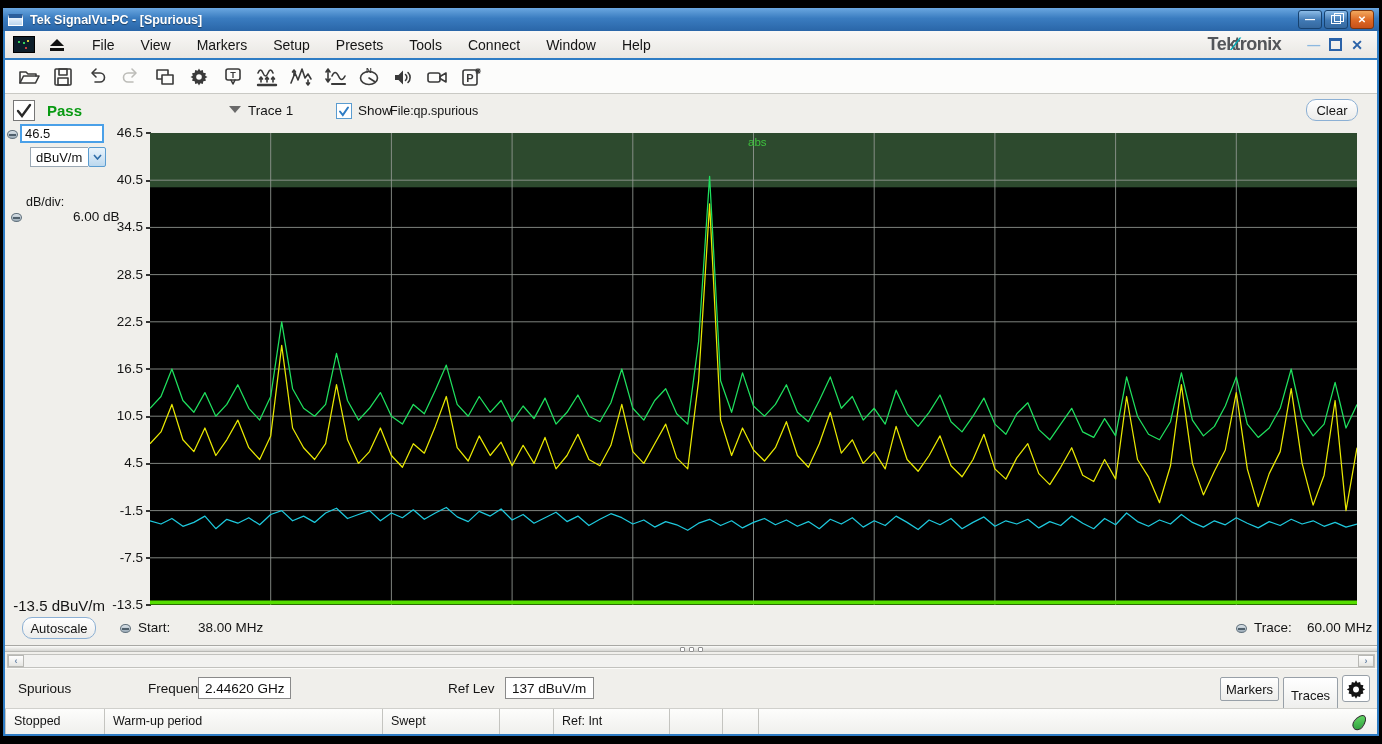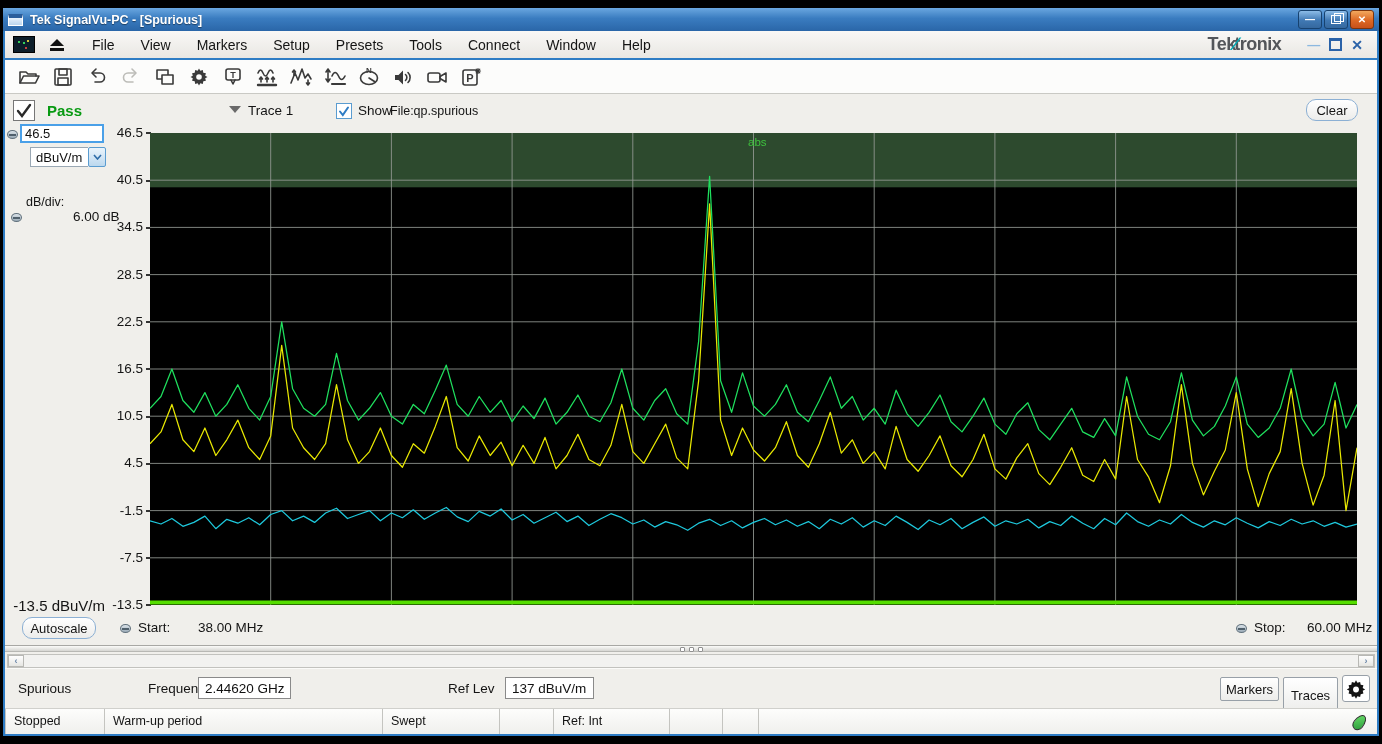--- a/index.html
+++ b/index.html
@@ -352,21 +352,21 @@
           <polyline points="0.0,310.7 11.0,298.9 21.9,271.4 32.9,306.8 43.9,318.6 54.9,295.0 65.8,322.5 76.8,306.8 87.8,287.1 98.8,314.7 109.7,326.5 120.7,302.9 131.7,212.4 142.6,295.0 153.6,314.7 164.6,326.5 175.6,310.7 186.5,251.7 197.5,306.8 208.5,330.4 219.5,318.6 230.4,295.0 241.4,322.5 252.4,334.3 263.3,310.7 274.3,320.2 285.3,293.4 296.3,263.5 307.2,314.7 318.2,328.0 329.2,302.9 340.2,322.5 351.1,309.2 362.1,332.8 373.1,312.3 384.0,330.4 395.0,304.4 406.0,335.9 417.0,322.5 427.9,301.3 438.9,326.5 449.9,332.8 460.9,312.3 471.8,271.4 482.8,318.6 493.8,330.4 504.7,310.7 515.7,291.1 526.7,324.9 537.7,335.9 548.6,247.8 559.6,70.8 570.6,287.1 581.6,322.5 592.5,295.0 603.5,317.0 614.5,328.0 625.4,314.7 636.4,288.7 647.4,322.5 658.4,334.3 669.3,310.7 680.3,279.3 691.3,320.2 702.3,306.8 713.2,330.4 724.2,318.6 735.2,335.9 746.1,293.4 757.1,326.5 768.1,338.3 779.1,322.5 790.0,302.9 801.0,332.8 812.0,343.8 823.0,326.5 833.9,301.3 844.9,335.9 855.9,346.1 866.8,324.9 877.8,310.7 888.8,340.6 899.8,351.6 910.7,334.3 921.7,314.7 932.7,342.2 943.7,348.5 954.6,326.5 965.6,346.1 976.6,263.5 987.5,326.5 998.5,343.8 1009.5,369.7 1020.5,332.8 1031.4,251.7 1042.4,330.4 1053.4,361.9 1064.4,338.3 1075.3,317.0 1086.3,259.6 1097.3,335.9 1108.2,373.7 1119.2,340.6 1130.2,318.6 1141.2,255.7 1152.1,330.4 1163.1,372.1 1174.1,342.2 1185.1,267.5 1196.0,377.6 1207.0,314.7" fill="none" stroke="#e8e802" stroke-width="1.25" stroke-linejoin="round"></polyline>
           <polyline points="0.0,275.3 11.0,263.5 21.9,236.0 32.9,267.5 43.9,279.3 54.9,259.6 65.8,283.2 76.8,271.4 87.8,251.7 98.8,275.3 109.7,287.1 120.7,263.5 131.7,188.8 142.6,255.7 153.6,275.3 164.6,283.2 175.6,271.4 186.5,220.3 197.5,267.5 208.5,287.1 219.5,275.3 230.4,259.6 241.4,283.2 252.4,291.1 263.3,271.4 274.3,280.8 285.3,257.2 296.3,232.1 307.2,271.4 318.2,283.2 329.2,263.5 340.2,279.3 351.1,267.5 362.1,288.7 373.1,273.0 384.0,285.6 395.0,265.1 406.0,291.1 417.0,279.3 427.9,262.0 438.9,283.2 449.9,288.7 460.9,269.8 471.8,236.0 482.8,275.3 493.8,287.1 504.7,267.5 515.7,255.7 526.7,280.8 537.7,291.1 548.6,208.5 559.6,43.3 570.6,247.8 581.6,279.3 592.5,239.9 603.5,273.0 614.5,283.2 625.4,271.4 636.4,251.7 647.4,279.3 658.4,288.7 669.3,267.5 680.3,243.9 691.3,275.3 702.3,263.5 713.2,287.1 724.2,275.3 735.2,291.1 746.1,257.2 757.1,280.8 768.1,293.4 779.1,279.3 790.0,262.0 801.0,288.7 812.0,298.9 823.0,283.2 833.9,265.1 844.9,291.1 855.9,301.3 866.8,280.8 877.8,269.8 888.8,296.6 899.8,306.8 910.7,291.1 921.7,275.3 932.7,298.9 943.7,304.4 954.6,285.6 965.6,302.9 976.6,243.9 987.5,283.2 998.5,301.3 1009.5,306.8 1020.5,288.7 1031.4,239.9 1042.4,287.1 1053.4,302.9 1064.4,293.4 1075.3,273.0 1086.3,243.9 1097.3,291.1 1108.2,304.4 1119.2,295.0 1130.2,275.3 1141.2,236.0 1152.1,285.6 1163.1,302.9 1174.1,291.1 1185.1,249.4 1196.0,295.0 1207.0,271.4" fill="none" stroke="#1fe05e" stroke-width="1.25" stroke-linejoin="round"></polyline>
         </svg>
     </div>
 
     <div class="xaxis-row">
       <span class="knob knob-start"></span>
       <span class="start-label">Start:</span>
       <span class="start-value">38.00 MHz</span>
       <span class="knob knob-stop"></span>
-      <span class="stop-label">Stop:</span>
+      <span class="stop-label">Trace:</span>
       <span class="stop-value">60.00 MHz</span>
     </div>
 
     <div class="splitter">
       <div class="grip">
           <i></i>
           <i></i>
           <i></i>
         </div>
     </div>

